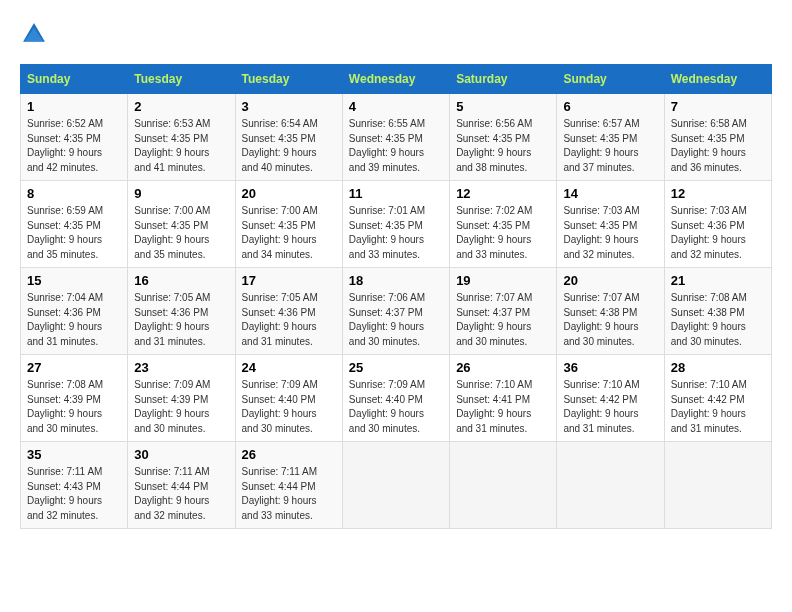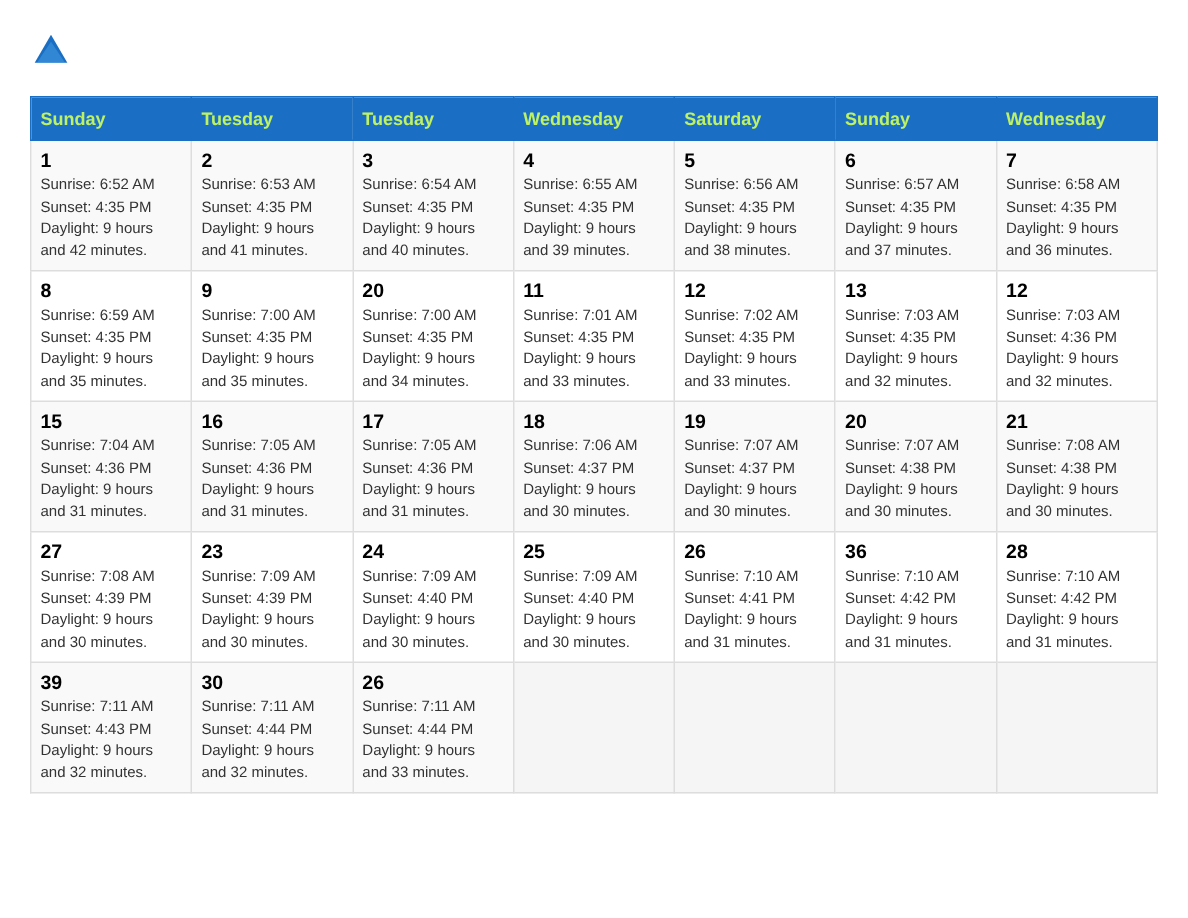--- a/index.html
+++ b/index.html
@@ -167,21 +167,21 @@
         </td>
         <td>
           <span class="day-num">11</span>
           <div class="day-info">Sunrise: 7:01 AM<br>Sunset: 4:35 PM<br>Daylight: 9 hours and 33 minutes.</div>
         </td>
         <td>
           <span class="day-num">12</span>
           <div class="day-info">Sunrise: 7:02 AM<br>Sunset: 4:35 PM<br>Daylight: 9 hours and 33 minutes.</div>
         </td>
         <td>
-          <span class="day-num">13</span>
+          <span class="day-num">14</span>
           <div class="day-info">Sunrise: 7:03 AM<br>Sunset: 4:35 PM<br>Daylight: 9 hours and 32 minutes.</div>
         </td>
         <td>
           <span class="day-num">12</span>
           <div class="day-info">Sunrise: 7:03 AM<br>Sunset: 4:36 PM<br>Daylight: 9 hours and 32 minutes.</div>
         </td>
       </tr>
       <tr>
         <td>
           <span class="day-num">15</span>
@@ -237,21 +237,21 @@
           <span class="day-num">36</span>
           <div class="day-info">Sunrise: 7:10 AM<br>Sunset: 4:42 PM<br>Daylight: 9 hours and 31 minutes.</div>
         </td>
         <td>
           <span class="day-num">28</span>
           <div class="day-info">Sunrise: 7:10 AM<br>Sunset: 4:42 PM<br>Daylight: 9 hours and 31 minutes.</div>
         </td>
       </tr>
       <tr>
         <td>
-          <span class="day-num">39</span>
+          <span class="day-num">35</span>
           <div class="day-info">Sunrise: 7:11 AM<br>Sunset: 4:43 PM<br>Daylight: 9 hours and 32 minutes.</div>
         </td>
         <td>
           <span class="day-num">30</span>
           <div class="day-info">Sunrise: 7:11 AM<br>Sunset: 4:44 PM<br>Daylight: 9 hours and 32 minutes.</div>
         </td>
         <td>
           <span class="day-num">26</span>
           <div class="day-info">Sunrise: 7:11 AM<br>Sunset: 4:44 PM<br>Daylight: 9 hours and 33 minutes.</div>
         </td>

